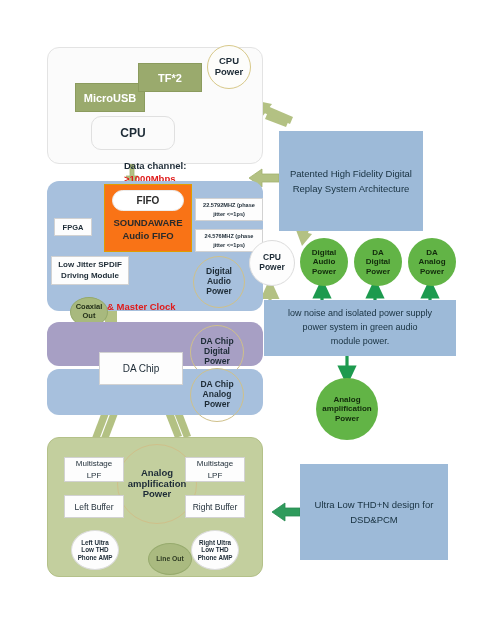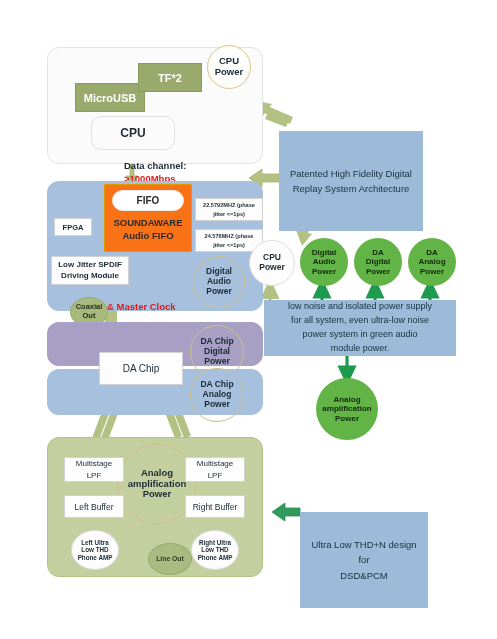--- a/index.html
+++ b/index.html
@@ -300,29 +300,28 @@
   </div>
 
   <div class="abs circle circ-green" style="left:408px;top:238px;width:48px;height:48px;font-size:8px;flex-direction:column;">
     <span>DA</span>
     <span>Analog</span>
     <span>Power</span>
   </div>
 
   <div class="abs box box-blue" style="left:264px;top:300px;width:192px;height:56px;font-size:9px;flex-direction:column;line-height:1.55;padding:0 4px;text-align:center;">
     <span>low noise and isolated power supply</span>
-    <span>for all system, even ultra-low noise</span>
     <span>power system in green audio</span>
     <span>module power.</span>
   </div>
 
   <div class="abs circle circ-green" style="left:316px;top:378px;width:62px;height:62px;font-size:8px;flex-direction:column;">
     <span>Analog</span>
     <span>amplification</span>
     <span>Power</span>
   </div>
 
-  <div class="abs box box-blue" style="left:300px;top:464px;width:128px;height:96px;font-size:9.5px;flex-direction:column;line-height:1.6;padding:0 6px;margin-top:48px;">
+  <div class="abs box box-blue" style="left:300px;top:464px;width:148px;height:96px;font-size:9.5px;flex-direction:column;line-height:1.6;padding:0 6px;">
     <span>Ultra Low THD+N design for</span>
     <span>DSD&amp;PCM</span>
   </div>
 
 </div>
 
 </body></html>

